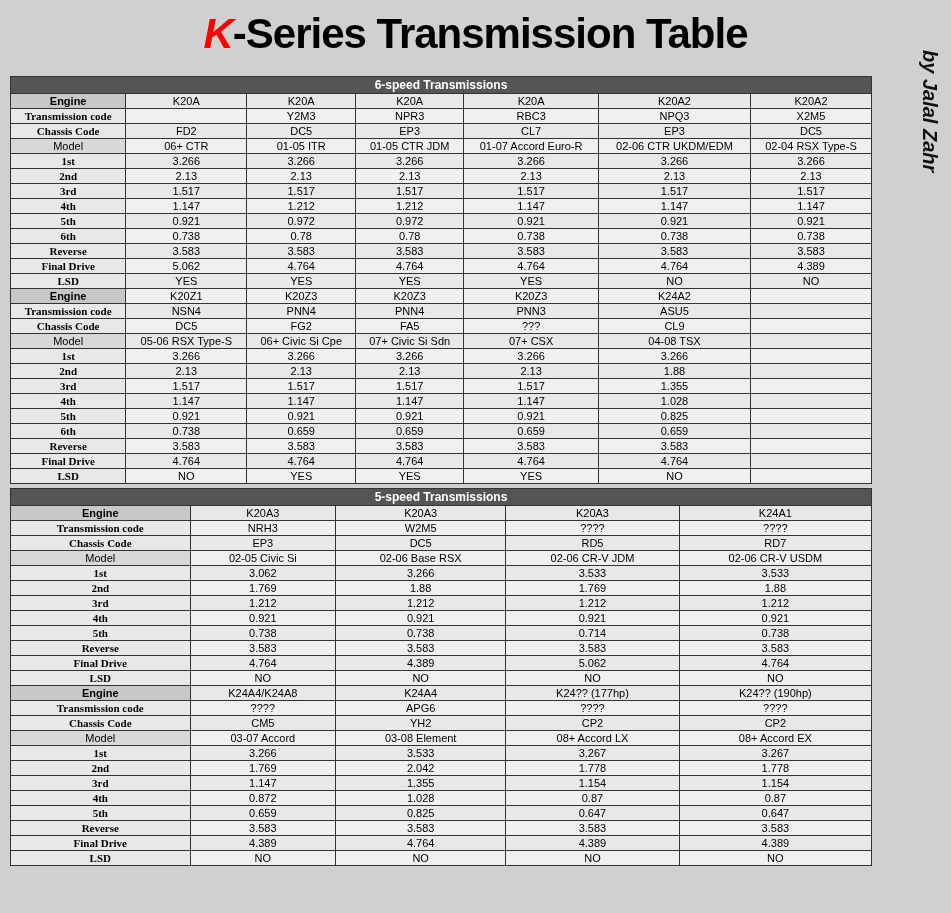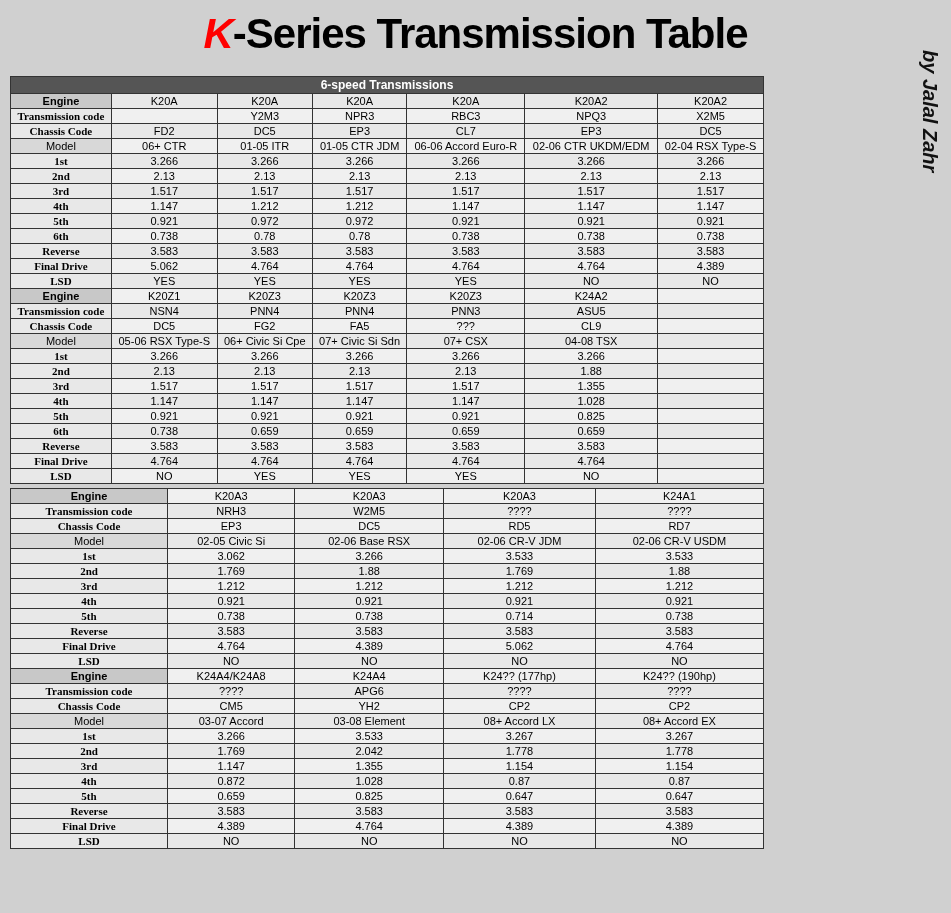--- a/index.html
+++ b/index.html
@@ -27,21 +27,21 @@
       position: absolute;
       right: 10px;
       top: 50px;
       writing-mode: vertical-rl;
       font-size: 20px;
       font-weight: bold;
       font-style: italic;
       color: #111;
     }
     .main-table {
-      width: 754px;
+      width: 862px;
       border-collapse: collapse;
       margin-bottom: 4px;
     }
     .main-table td, .main-table th {
       border: 1px solid #333;
       padding: 1px 3px;
       text-align: center;
       white-space: nowrap;
     }
     .section-header {
@@ -117,21 +117,21 @@
     <td class="data-cell">EP3</td>
     <td class="data-cell">CL7</td>
     <td class="data-cell">EP3</td>
     <td class="data-cell">DC5</td>
   </tr>
   <tr>
     <td class="row-label-model">Model</td>
     <td class="data-cell">06+ CTR</td>
     <td class="data-cell">01-05 ITR</td>
     <td class="data-cell">01-05 CTR JDM</td>
-    <td class="data-cell">06-06 Accord Euro-R</td>
+    <td class="data-cell">01-07 Accord Euro-R</td>
     <td class="data-cell">02-06 CTR UKDM/EDM</td>
     <td class="data-cell">02-04 RSX Type-S</td>
   </tr>
   <tr>
     <td class="row-label">1st</td>
     <td class="data-cell">3.266</td>
     <td class="data-cell">3.266</td>
     <td class="data-cell">3.266</td>
     <td class="data-cell">3.266</td>
     <td class="data-cell">3.266</td>
@@ -325,20 +325,23 @@
     <td class="data-cell">YES</td>
     <td class="data-cell">YES</td>
     <td class="data-cell">NO</td>
     <td class="data-cell"></td>
   </tr>
 </tbody>
   </table>
 
 <table class="main-table">
   <tbody>
+      <tr>
+    <td colspan="5" class="section-header">5-speed Transmissions</td>
+  </tr>
   <tr>
     <td class="row-label-engine">Engine</td>
     <td class="data-cell">K20A3</td>
     <td class="data-cell">K20A3</td>
     <td class="data-cell">K20A3</td>
     <td class="data-cell">K24A1</td>
   </tr>
   <tr>
     <td class="row-label">Transmission code</td>
     <td class="data-cell">NRH3</td>

